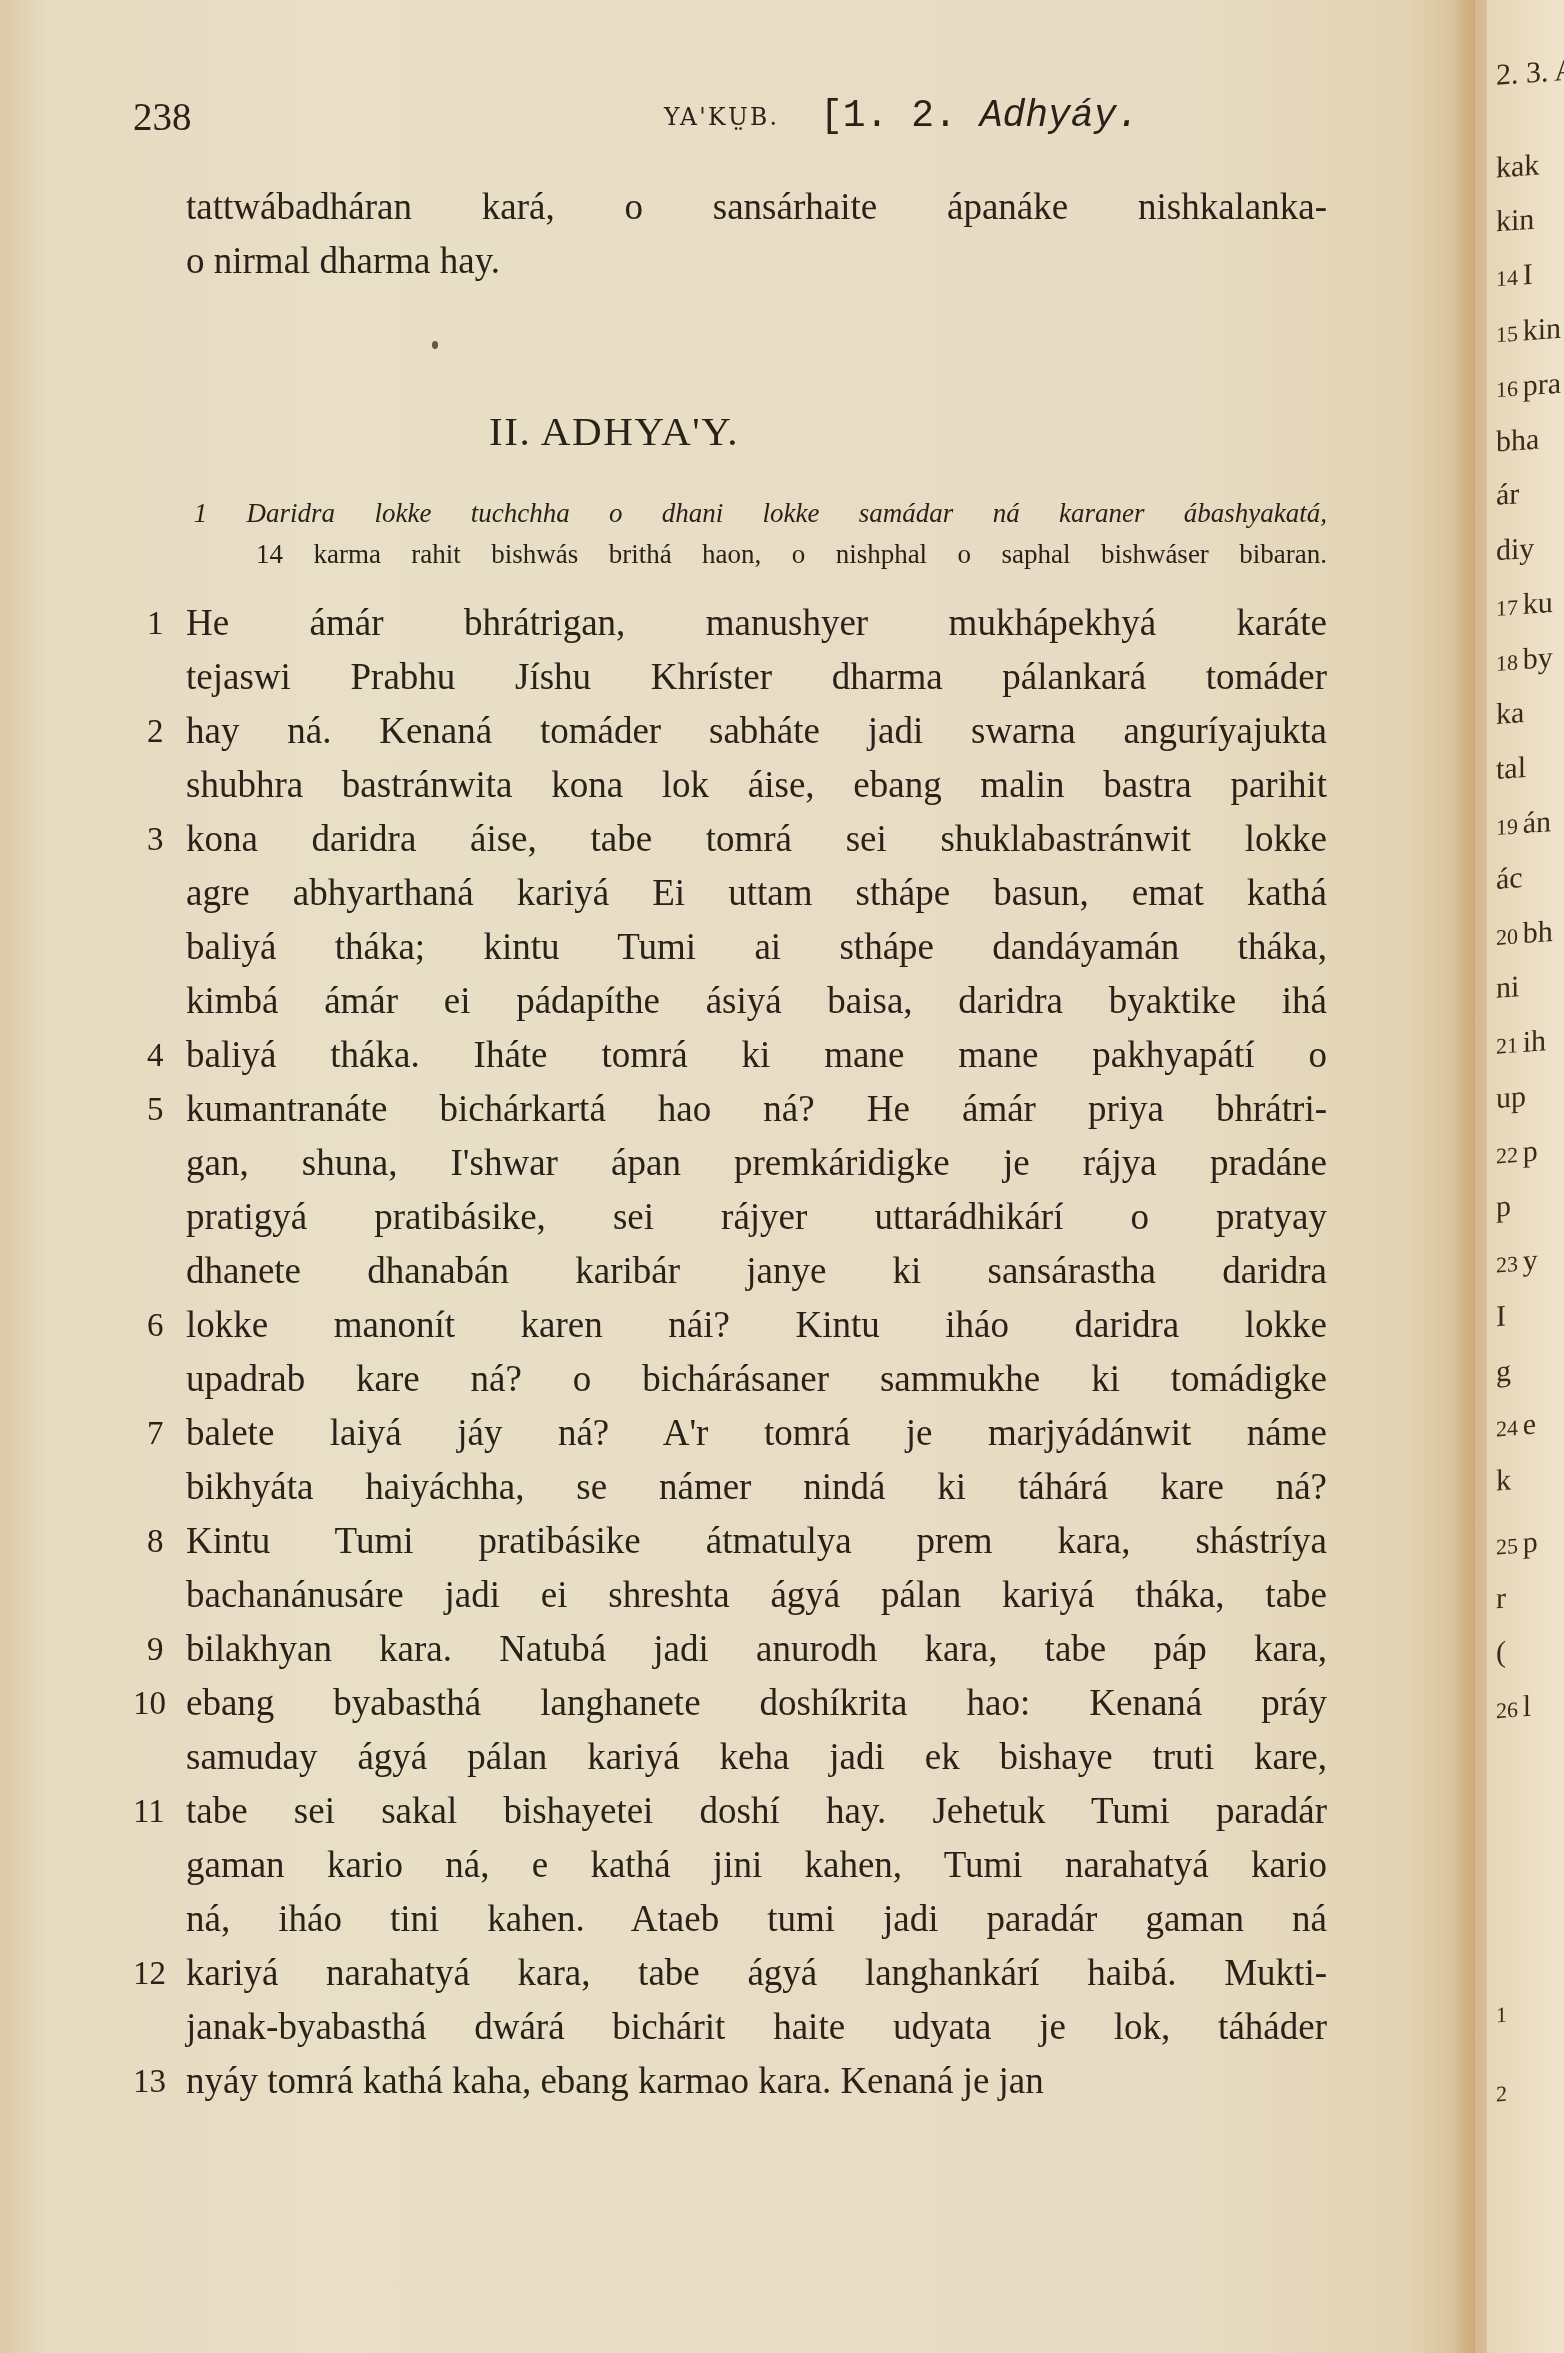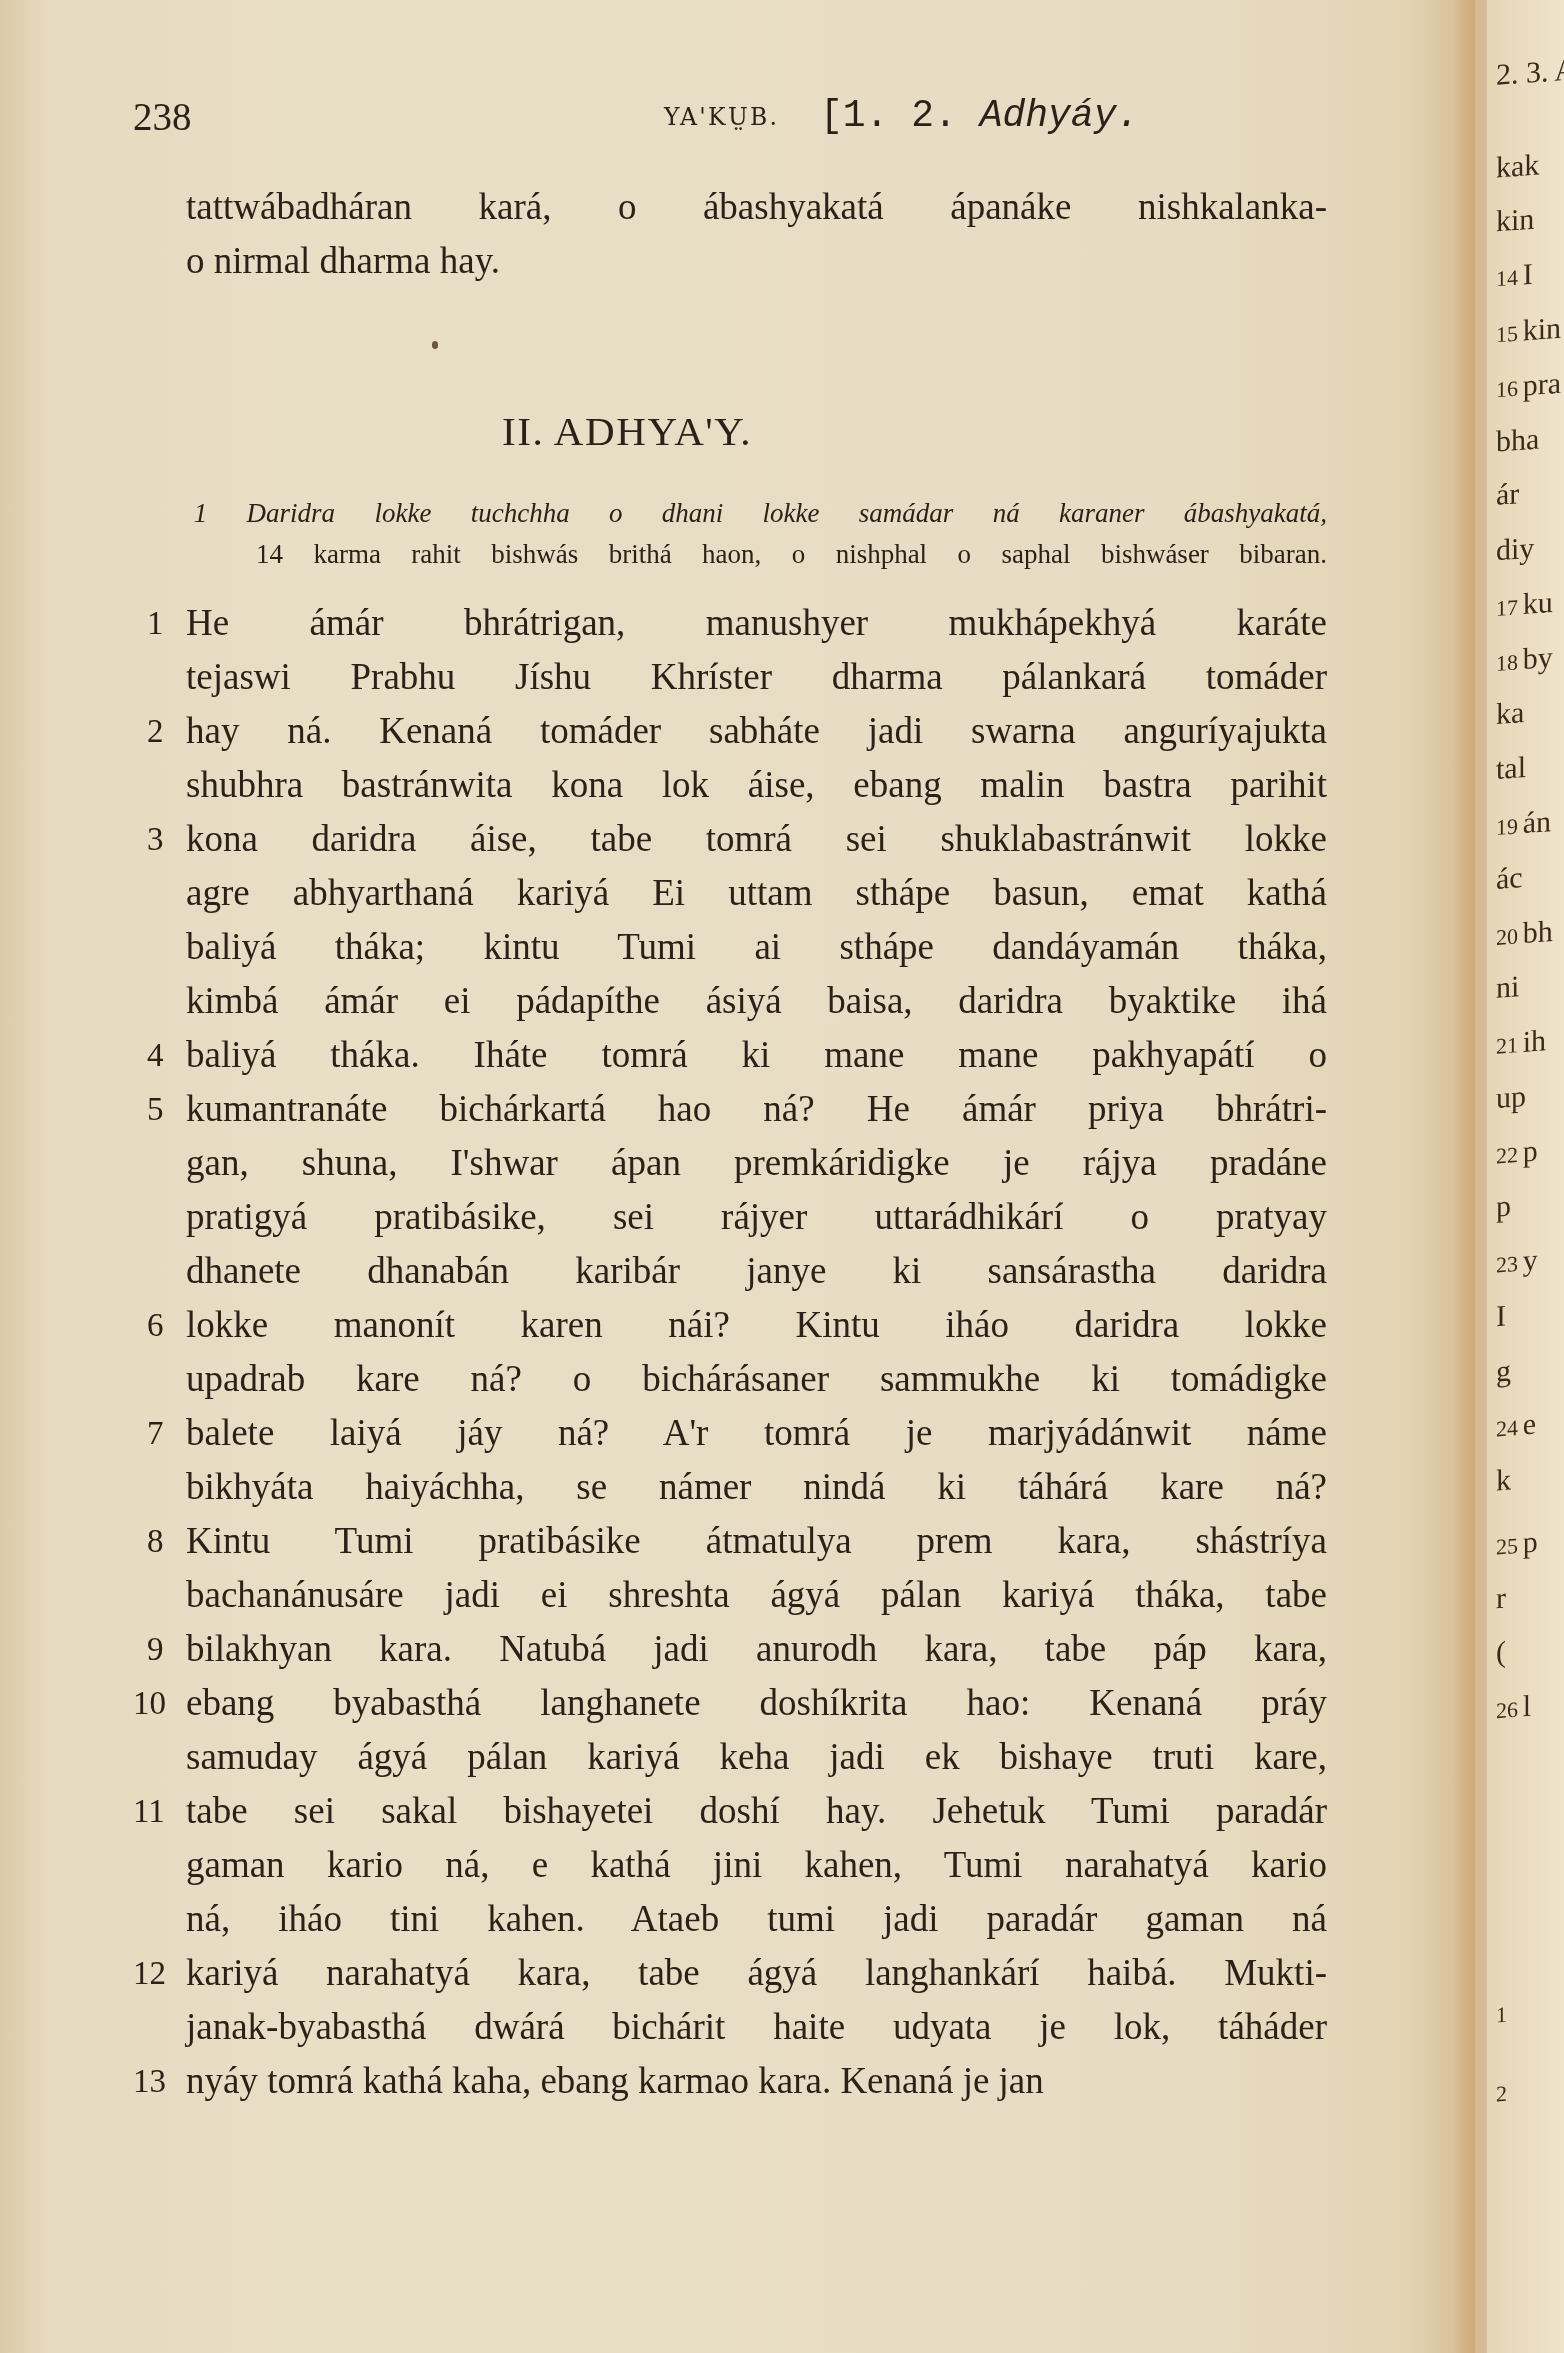--- a/index.html
+++ b/index.html
@@ -32,21 +32,21 @@
     position: absolute; left: 186px; width: 1141px;
     font-family: "Liberation Serif", serif;
     font-size: 37px; line-height: 54px;
   }
   .line { position: relative; white-space: nowrap; text-align: justify; text-align-last: justify; height: 54px; }
   .line.last { text-align-last: left; }
   .vnum { position: absolute; left: -39px; width: 28px; text-align: right; font-size: 33px; }
   .vnum.wide { left: -53px; width: 44px; }
 
   .chapter-title {
-    position: absolute; top: 407px; left: 17px; width: 1220px; text-align: center;
+    position: absolute; top: 407px; left: 4px; width: 1220px; text-align: center;
     font-family: "Liberation Serif", serif; font-size: 41px; letter-spacing: 1.6px;
   }
   .summary {
     position: absolute; top: 493px; left: 186px; width: 1141px;
     font-family: "Liberation Serif", serif; font-size: 27px; line-height: 41px;
   }
   .summary .l1 { white-space: nowrap; text-align: justify; text-align-last: justify; margin-left: 7.8px; font-style: italic; }
   .summary .l2 { white-space: nowrap; text-align: justify; text-align-last: justify; margin-left: 70px; }
   .ornament { position: absolute; left: 432px; top: 341px; width: 6.3px; height: 7.8px; border-radius: 50%; background: #6b5640; }
 
@@ -58,21 +58,21 @@
 
 <div class="page"></div>
 <div class="gutter"></div>
 <div class="next-page"></div>
 
 <div class="run-head pg-num">238</div>
 <div class="run-head title-head">YA'KṲB.</div>
 <div class="run-head chap-head"><span>[1. 2. </span><span class="it">Adhyáy.</span></div>
 
 <div class="body-text" style="top:180px;">
-  <div class="line">tattwábadháran  kará,  o ábashyakatá  ápanáke  nishkalanka-</div>
+  <div class="line">tattwábadháran  kará,  o sansárhaite  ápanáke  nishkalanka-</div>
   <div class="line last">o nirmal dharma hay.</div>
 </div>
 <div class="ornament"></div>
 
 <div class="chapter-title">II. ADHYA'Y.</div>
 <div class="summary">
   <div class="l1">1 Daridra lokke tuchchha o dhani lokke samádar ná karaner ábashyakatá,</div>
   <div class="l2">14 karma rahit bishwás brithá haon, o nishphal o saphal bishwáser bibaran.</div>
 </div>
 

